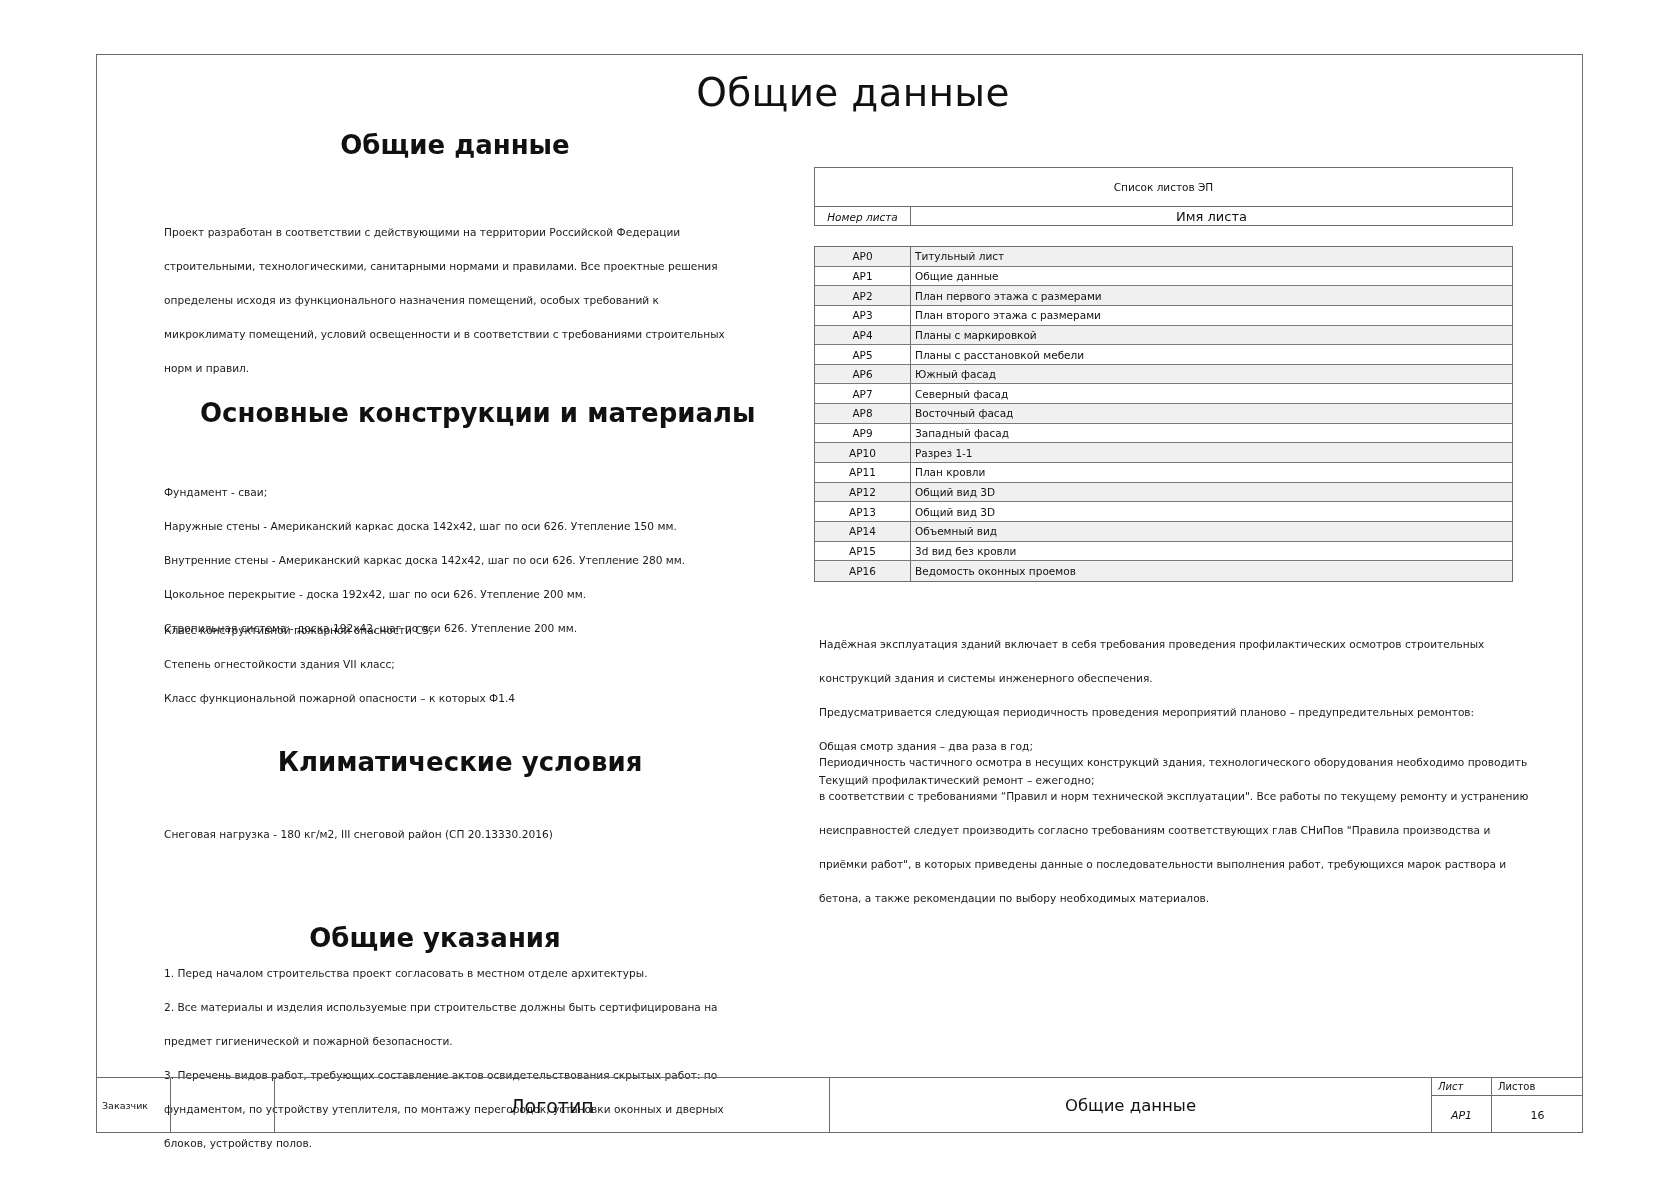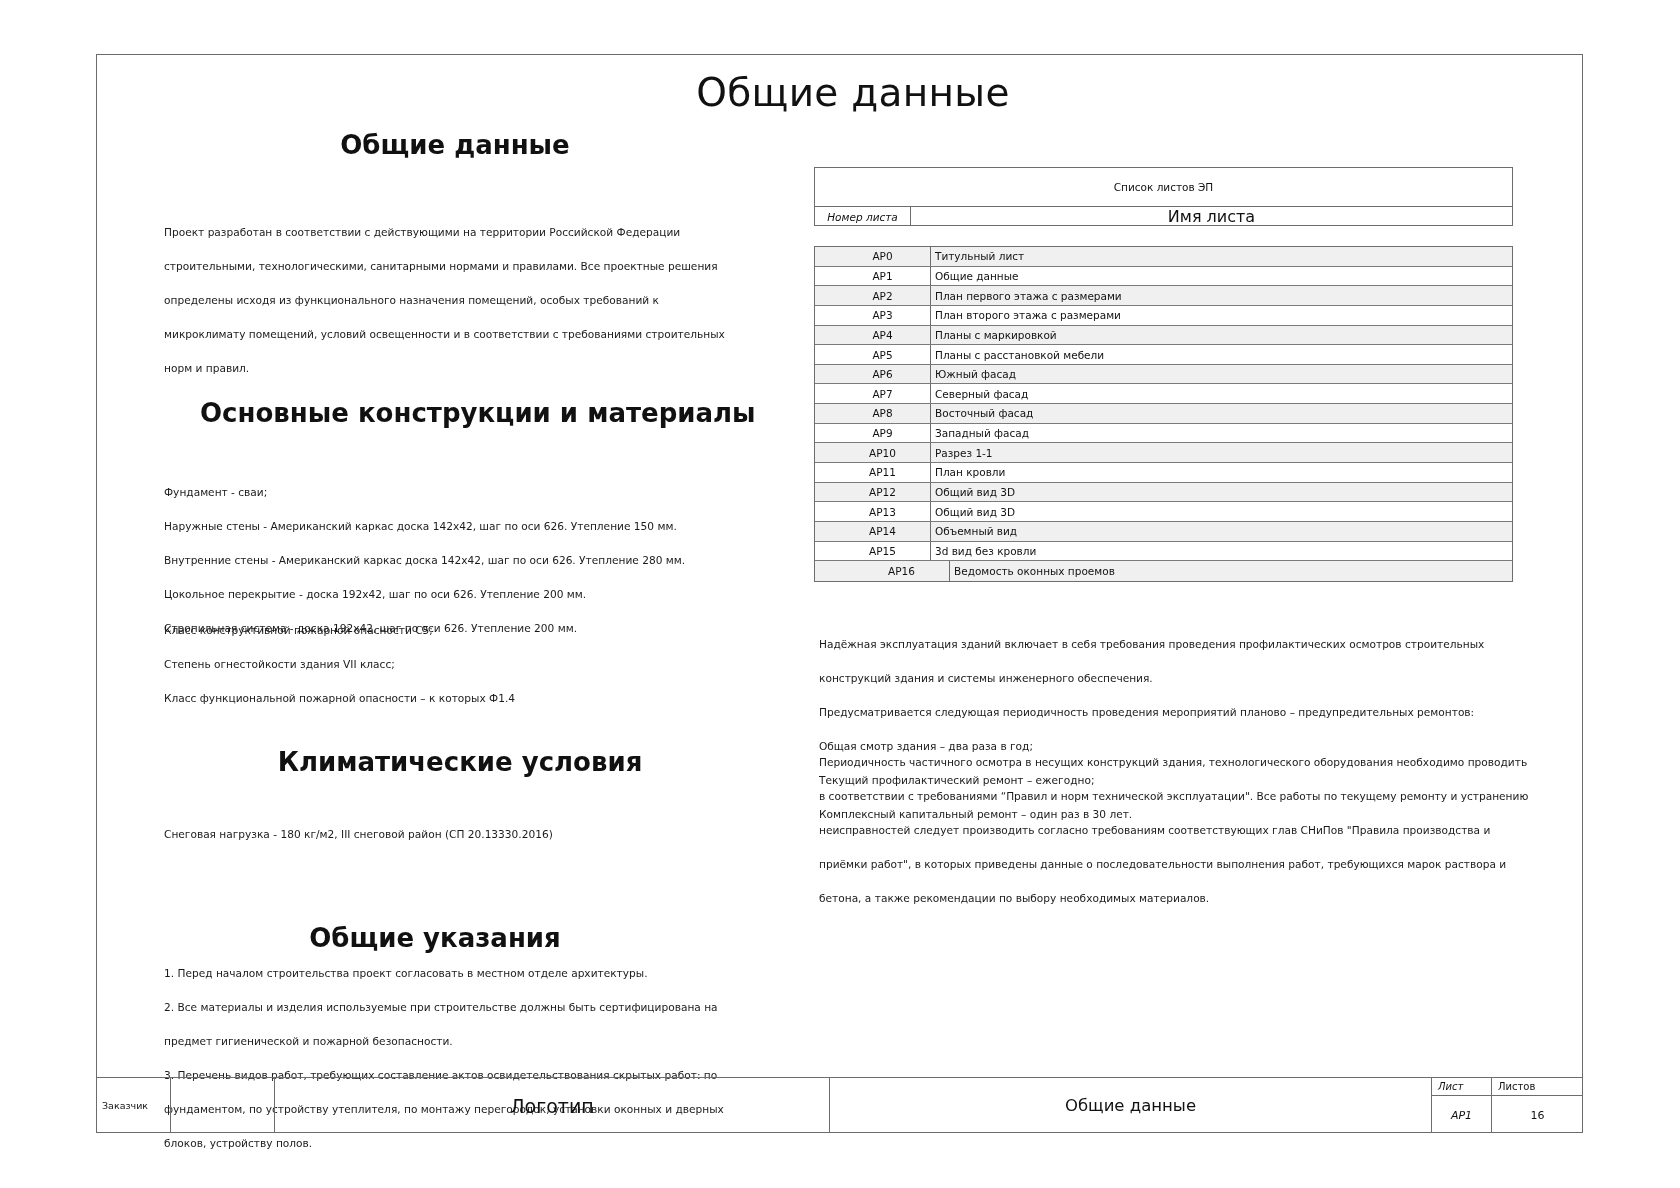--- a/index.html
+++ b/index.html
@@ -37,35 +37,35 @@
     font-size: 10.5px; border-bottom: 1.3px solid #6d6d6d; box-sizing: border-box;
   }
   .sheet-table-head .col-row {
     position: absolute; left: 0; top: 39px; width: 100%; height: 19px; display: flex;
   }
   .sheet-table-head .col-num {
     width: 96px; border-right: 1.3px solid #6d6d6d; box-sizing: border-box;
     display: flex; align-items: center; justify-content: center; font-size: 10.5px; font-style: italic;
   }
   .sheet-table-head .col-name {
-    flex: 1; display: flex; align-items: center; justify-content: center; font-size: 16px;
+    flex: 1; display: flex; align-items: center; justify-content: center; font-size: 13px;
   }
   .sheet-rows {
     position: absolute; left: 814px; top: 246px; width: 699px;
     border: 1.3px solid #6d6d6d; box-sizing: border-box;
   }
   .sheet-row {
     display: flex; height: 19.65px; box-sizing: border-box;
     border-bottom: 1.3px solid #7a7a7a; font-size: 10.5px;
   }
-  .sheet-row:last-child { border-bottom: none; padding-left: 19px; }
+  .sheet-row:last-child { border-bottom: none; }
   .sheet-row.shade { background: #f0f0f0; }
   .sheet-row .num {
     width: 96px; border-right: 1.3px solid #6d6d6d; box-sizing: border-box;
-    display: flex; align-items: center; justify-content: center; margin-left: 20px;
+    display: flex; align-items: center; justify-content: center;
   }
   .sheet-row .name {
     flex: 1; display: flex; align-items: center; padding-left: 4px;
   }
 
   
   .stamp {
     position: absolute; left: 96px; top: 1077px; width: 1487px; height: 56px;
     border-top: 1.3px solid #6d6d6d; box-sizing: border-box;
   }
@@ -213,21 +213,20 @@
       <div class="name">Ведомость оконных проемов</div>
     </div>
 </div>
 
 <div class="para" style="left:819px; top:619px;">
   <span class="line">Надёжная эксплуатация зданий включает в себя требования проведения профилактических осмотров строительных</span>
   <span class="line">конструкций здания и системы инженерного обеспечения.</span>
   <span class="line">Предусматривается следующая периодичность проведения мероприятий планово – предупредительных ремонтов:</span>
   <span class="line">Общая смотр здания – два раза в год;</span>
   <span class="line">Текущий профилактический ремонт – ежегодно;</span>
-  <span class="line">Комплексный капитальный ремонт – один раз в 30 лет.</span>
 </div>
 <div class="para" style="left:819px; top:737px;">
   <span class="line">Периодичность частичного осмотра в несущих конструкций здания, технологического оборудования необходимо проводить</span>
   <span class="line">в соответствии с требованиями “Правил и норм технической эксплуатации". Все работы по текущему ремонту и устранению</span>
   <span class="line">неисправностей следует производить согласно требованиям соответствующих глав СНиПов "Правила производства и</span>
   <span class="line">приёмки работ", в которых приведены данные о последовательности выполнения работ, требующихся марок раствора и</span>
   <span class="line">бетона, а также рекомендации по выбору необходимых материалов.</span>
 </div>
 
 <div class="stamp">

